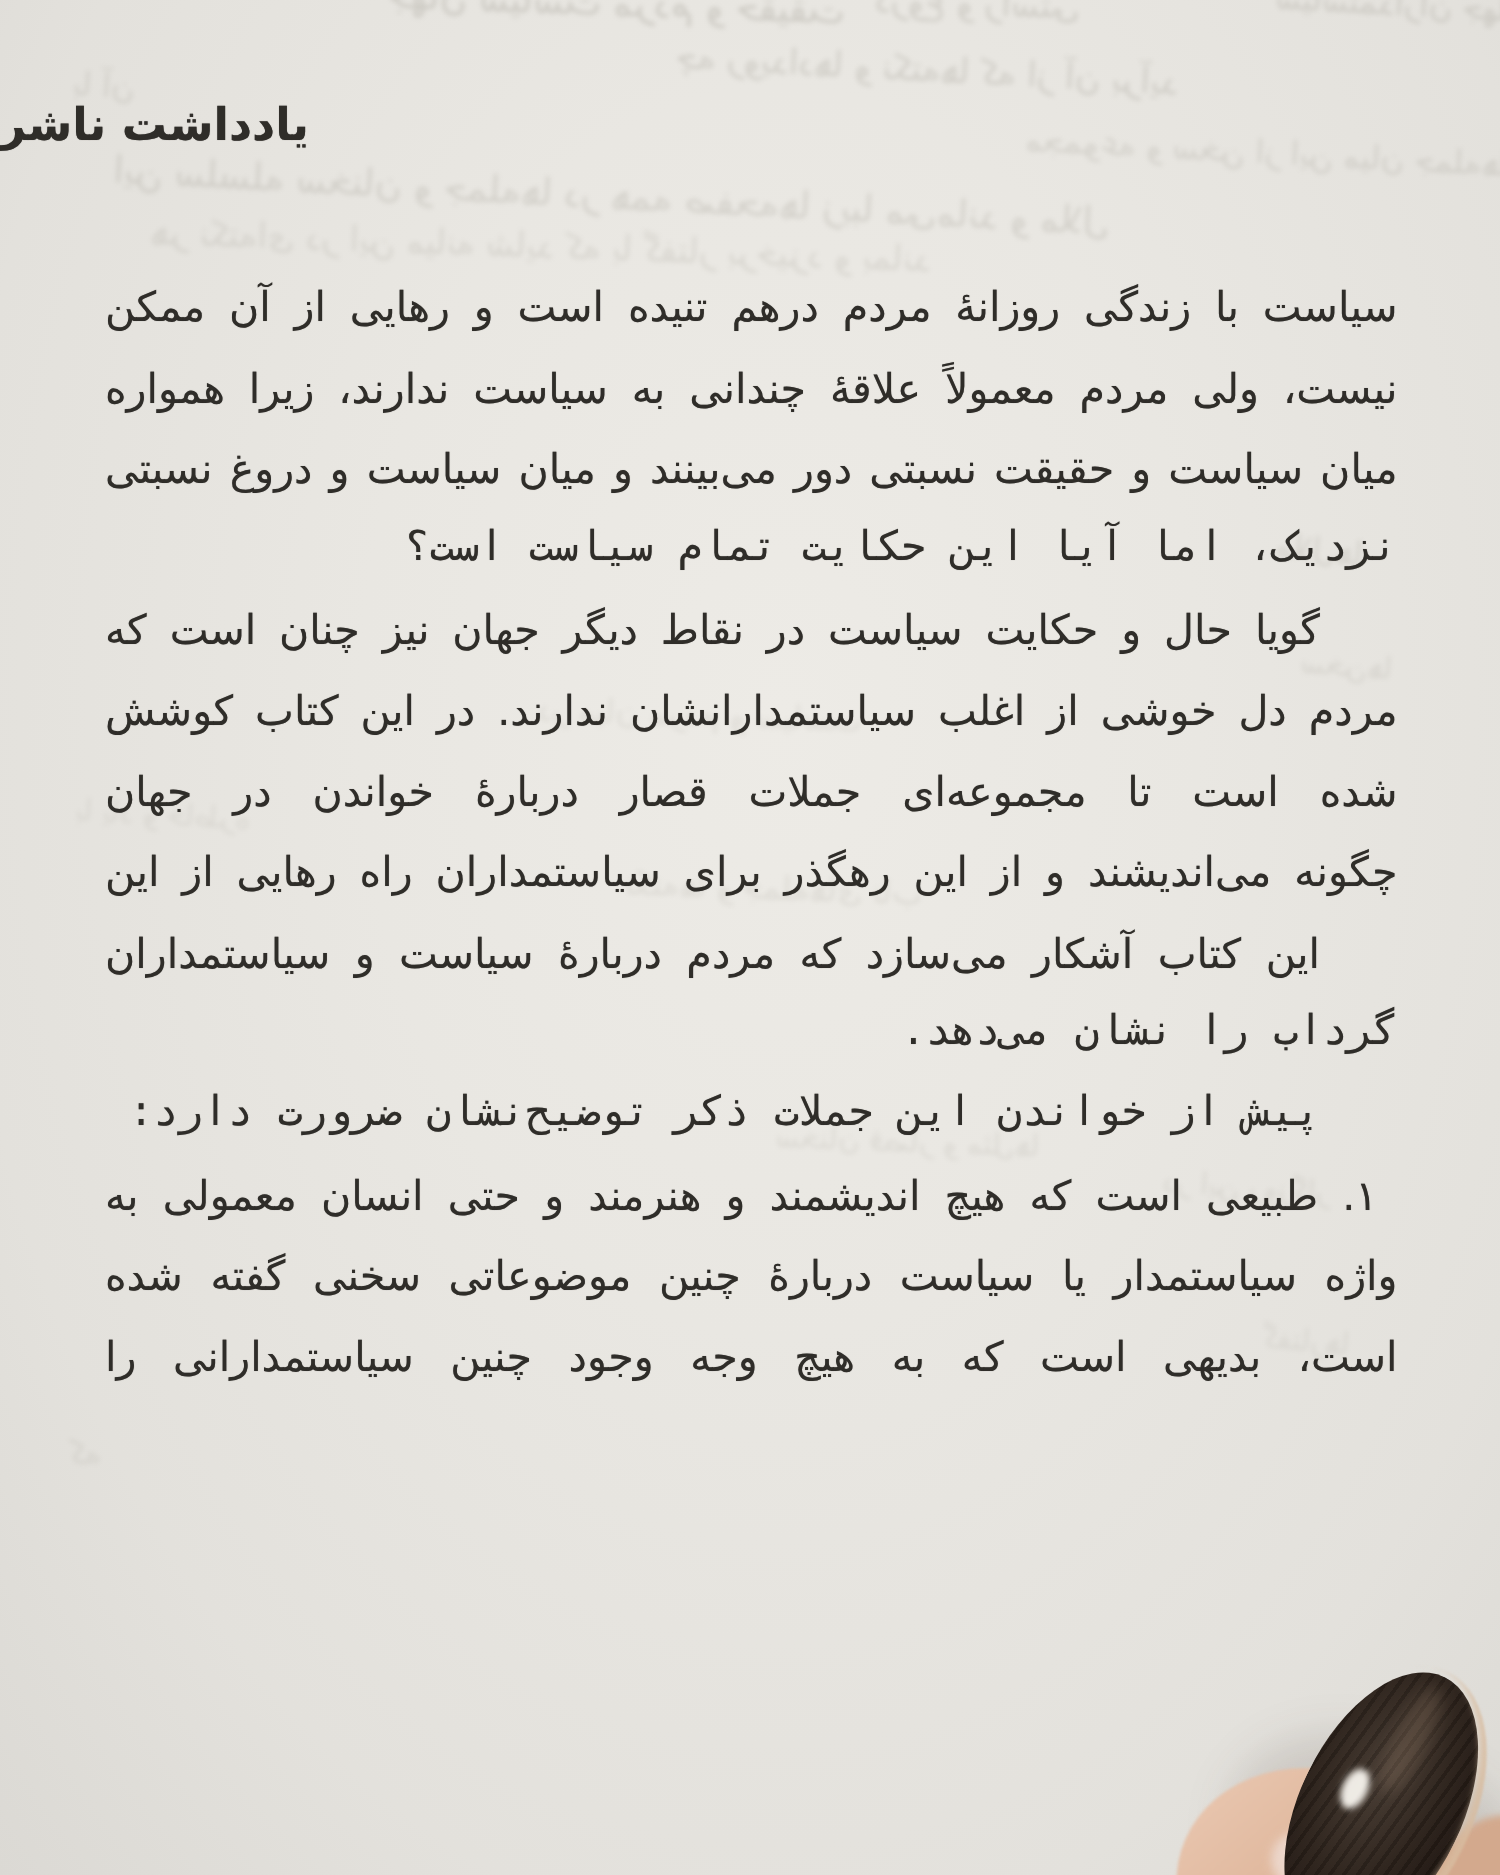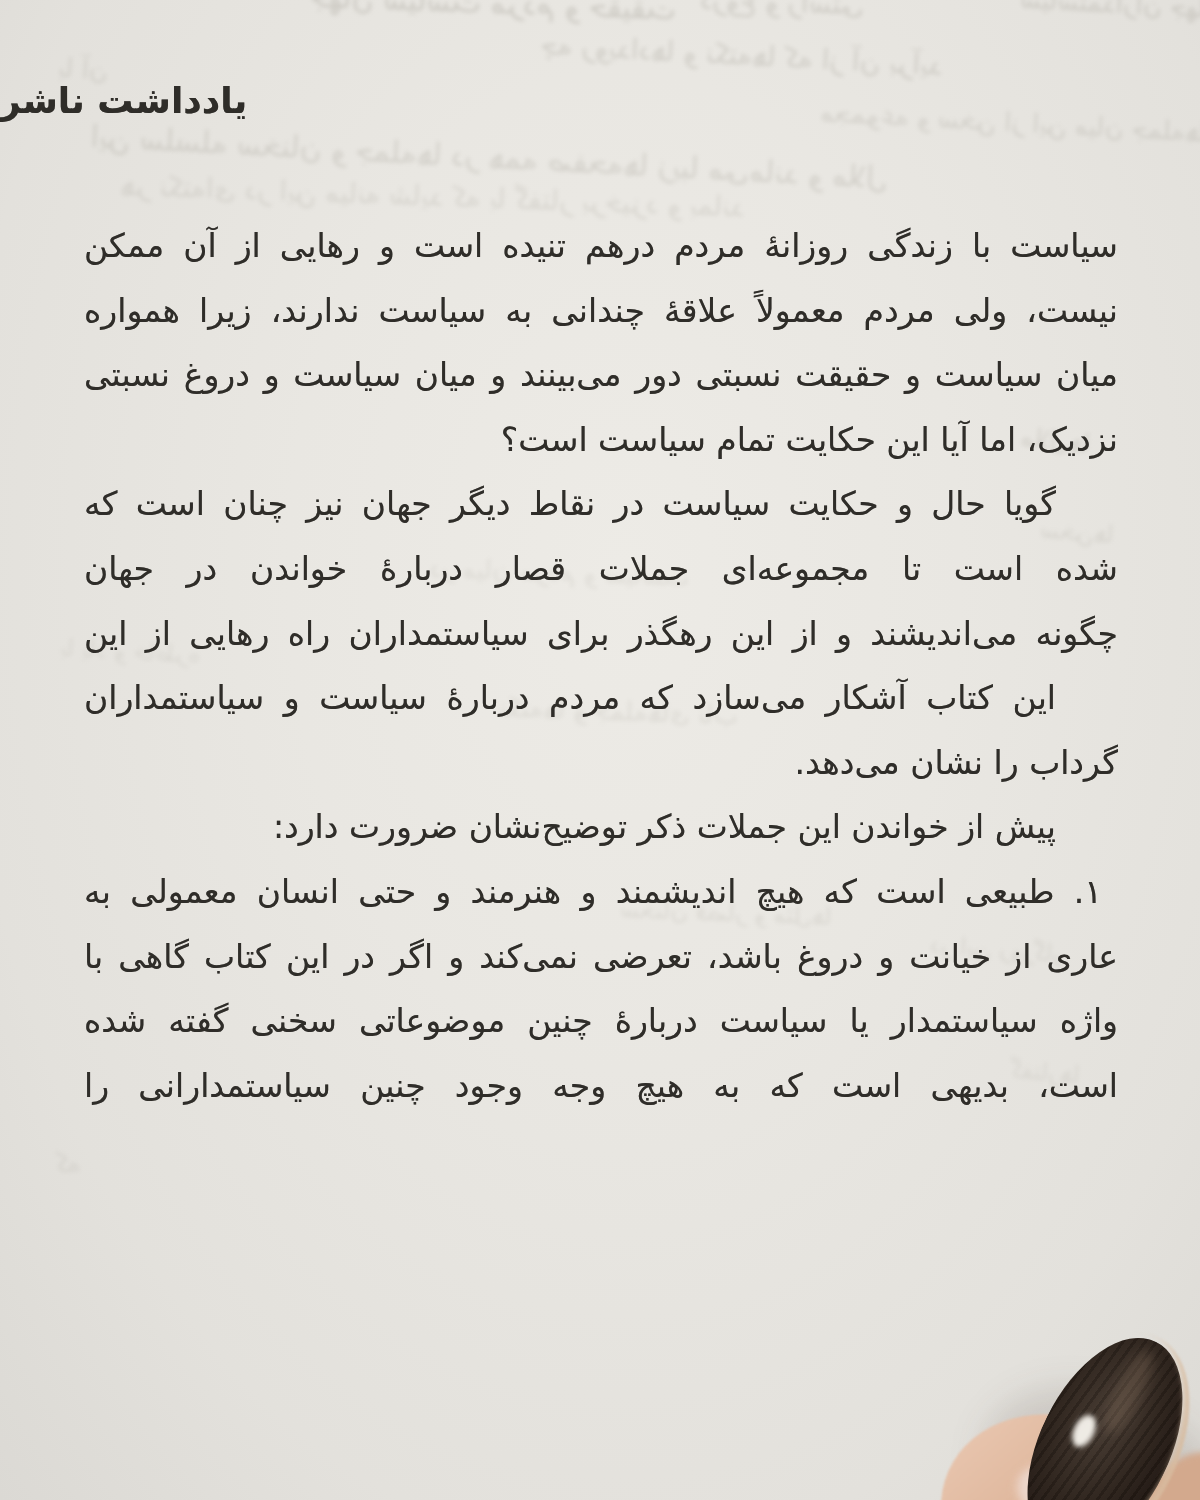--- a/index.html
+++ b/index.html
@@ -26,21 +26,21 @@
 
   .body-text{
     position:absolute;top:214px;right:82px;left:84px;
     direction:rtl;font-size:33px;color:var(--ink,#2f2d29);
     text-shadow:0 0 0.6px rgba(47,45,41,0.55);
   }
   .line{
     height:64.6px;line-height:64.6px;overflow:hidden;
     text-align:justify;text-align-last:justify;
   }
-  .line.endline{text-align-last:right;}
+  .line.endline{text-align-last:right;font-family:Liberation Mono, monospace;}
   .line.indent{padding-right:62px;}
   .line.indent-sm{padding-right:16px;}
 
   
   .thumb-shadow{position:absolute;left:975px;top:1395px;width:260px;height:180px;border-radius:50%;
     background:rgba(60,45,35,0.12);filter:blur(16px);transform:rotate(25deg);}
   .thumb-skin{position:absolute;left:938px;top:1418px;width:245px;height:205px;border-radius:50%;
     background:linear-gradient(115deg,#e8c5ae 8%,#dcb296 50%,#c99c80 92%);
     transform:rotate(24deg);filter:blur(1.2px);}
   .thumb-skin-corner{position:absolute;left:1152px;top:1452px;width:100px;height:105px;border-radius:50%;
@@ -86,27 +86,27 @@
     </div>
 
   <h1 class="title">یادداشت ناشر</h1>
 
   <div class="body-text" id="body-text">
       <div class="line">سیاست با زندگی روزانهٔ مردم درهم تنیده است و رهایی از آن ممکن</div>
       <div class="line">نیست، ولی مردم معمولاً علاقهٔ چندانی به سیاست ندارند، زیرا همواره</div>
       <div class="line">میان سیاست و حقیقت نسبتی دور می‌بینند و میان سیاست و دروغ نسبتی</div>
       <div class="line endline">نزدیک، اما آیا این حکایت تمام سیاست است؟</div>
       <div class="line indent">گویا حال و حکایت سیاست در نقاط دیگر جهان نیز چنان است که</div>
+      <div class="line">مردم دل خوشی از اغلب سیاستمدارانشان ندارند. در این کتاب کوشش</div>
       <div class="line">شده است تا مجموعه‌ای جملات قصار دربارهٔ خواندن در جهان</div>
       <div class="line">چگونه می‌اندیشند و از این رهگذر برای سیاستمداران راه رهایی از این</div>
       <div class="line indent">این کتاب آشکار می‌سازد که مردم دربارهٔ سیاست و سیاستمداران</div>
       <div class="line endline">گرداب را نشان می‌دهد.</div>
       <div class="line indent endline">پیش از خواندن این جملات ذکر توضیح‌نشان ضرورت دارد:</div>
       <div class="line indent-sm">۱. طبیعی است که هیچ اندیشمند و هنرمند و حتی انسان معمولی به</div>
-      <div class="line">عاری از خیانت و دروغ باشد، تعرضی نمی‌کند و اگر در این کتاب گاهی با</div>
       <div class="line">واژه سیاستمدار یا سیاست دربارهٔ چنین موضوعاتی سخنی گفته شده</div>
       <div class="line">است، بدیهی است که به هیچ وجه وجود چنین سیاستمدارانی را</div>
     </div>
 
   <div class="thumb-shadow"></div>
   <div class="thumb-skin"></div>
   <div class="thumb-skin-corner"></div>
   <div class="thumb-cuticle"></div>
   <div class="nail"></div>
   <div class="nail-rim"></div>

